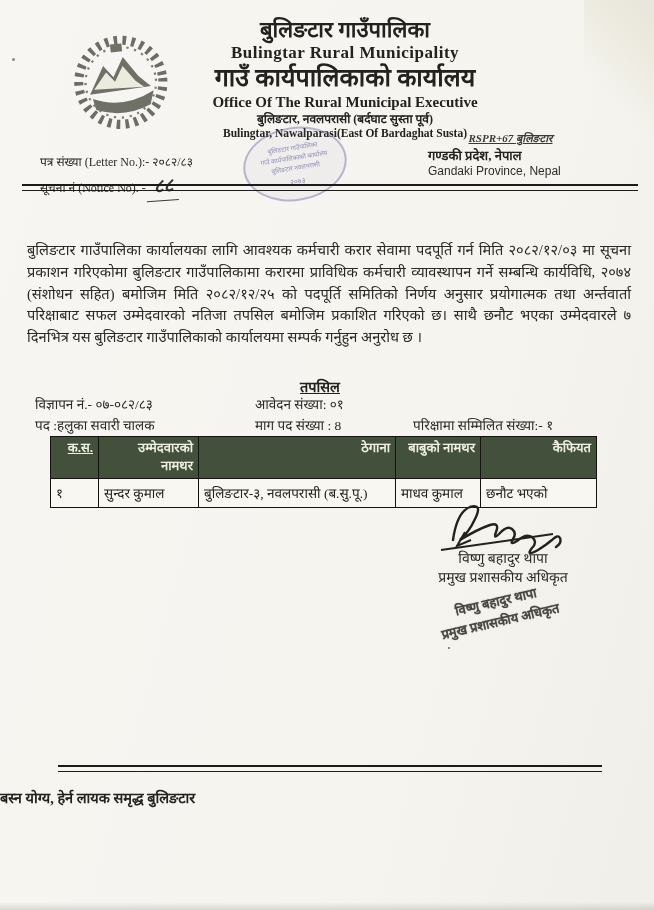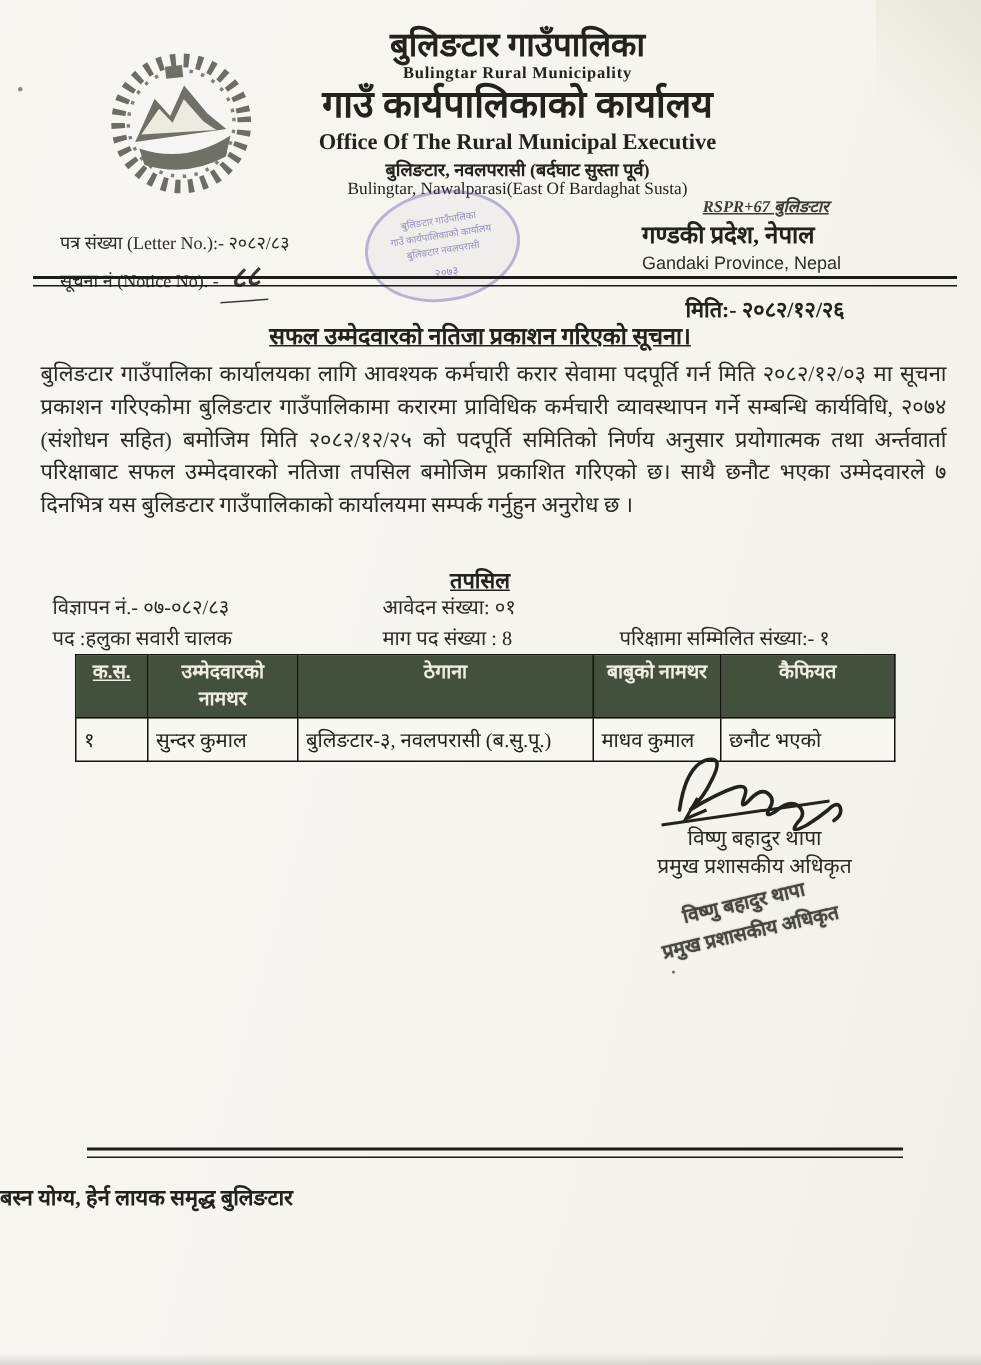--- a/index.html
+++ b/index.html
@@ -16,29 +16,29 @@
     background:linear-gradient(225deg,#e3e2da 0%,#eceade 35%,rgba(246,245,241,0) 70%);}
   .yellow-tab{position:absolute;right:1px;top:645px;width:15px;height:42px;
     background:#b9ba3f;border:1px solid #7c7d28;}
   .bottom-shade{position:absolute;left:0;bottom:0;width:100%;height:8px;
     background:linear-gradient(to bottom,rgba(0,0,0,0),rgba(0,0,0,.12));}
   
   .emblem{position:absolute;left:62px;top:30px;width:118px;height:108px;transform:rotate(-6deg);opacity:.85;}
   
   .head{position:absolute;left:150px;top:18px;width:390px;text-align:center;line-height:1.12;}
   .h-np1{font-size:22px;font-weight:bold;}
-  .h-en1{font-size:11px;font-weight:bold;letter-spacing:.5px;}
+  .h-en1{font-size:17px;font-weight:bold;letter-spacing:.5px;}
   .h-np2{font-size:25px;font-weight:bold;margin-top:2px;}
   .h-en2{font-size:15px;font-weight:bold;margin-top:2px;}
   .h-np3{font-size:12px;font-weight:bold;margin-top:3px;}
-  .h-en3{font-size:11.5px;font-weight:normal;}
+  .h-en3{font-size:11.5px;font-weight:bold;}
   
   .rinfo{position:absolute;left:428px;top:132px;width:165px;line-height:1.25;}
   .plus-code{font-size:11px;font-style:italic;font-weight:bold;text-decoration:underline;color:#3c3b38;text-align:center;}
-  .prov-np{font-size:16px;font-weight:bold;margin-top:2px;}
+  .prov-np{font-size:13px;font-weight:bold;margin-top:2px;}
   .prov-en{font-size:12px;font-family:"Liberation Sans","DejaVu Sans",sans-serif;color:#2e2d2a;}
   
   .lmeta{position:absolute;left:40px;top:153px;width:250px;line-height:1.5;font-size:12px;color:#2b2a27;}
   .meta-row{white-space:nowrap;}
   .notice-val{display:inline-block;font-size:19px;font-weight:bold;color:#3a3935;
     transform:rotate(-4deg) skewX(-12deg);border-bottom:1.5px solid #3a3935;padding:0 6px;
     font-family:"DejaVu Sans",sans-serif;}
   
   .round-stamp{position:absolute;left:243px;top:127px;width:104px;height:74px;
     border:2px solid rgba(92,86,150,.38);border-radius:50%;transform:rotate(-9deg);
@@ -56,21 +56,21 @@
     font-size:14.6px;line-height:21.8px;text-align:justify;color:#2a2926;}
   
   .tapasil-title{position:absolute;left:0;top:376px;width:640px;text-align:center;
     font-size:14.5px;font-weight:bold;text-decoration:underline;}
   .tp{position:absolute;font-size:13.5px;color:#2a2926;}
   .tp1{left:35px;top:395px;} .tp2{left:255px;top:395px;}
   .tp3{left:35px;top:416px;} .tp4{left:255px;top:416px;} .tp5{left:413px;top:416px;}
   
   table.result{position:absolute;left:50px;top:436px;border-collapse:collapse;
     font-size:13px;table-layout:fixed;width:546px;}
-  table.result th{background:#43503b;color:#eeeee2;font-weight:bold;text-align:center;
+  table.result th{background:#43503b;color:#eeeee2;font-weight:bold;text-align:right;
     padding:2px 5px;border:1px solid #14140f;vertical-align:top;line-height:1.35;height:37px;}
   table.result th.first{text-decoration:underline;}
   table.result td{border:1px solid #14140f;padding:3px 5px;background:#f8f7f2;
     font-size:13.5px;height:22px;}
   
   .sig-svg{position:absolute;left:435px;top:498px;width:160px;height:56px;}
   .sig-name{position:absolute;left:408px;top:548px;width:190px;text-align:center;font-size:14px;color:#2a2926;}
   .sig-title{position:absolute;left:398px;top:567px;width:210px;text-align:center;font-size:14px;color:#2a2926;}
   .sig-stamp{position:absolute;left:398px;top:592px;width:200px;text-align:center;
     transform:rotate(-13deg);font-size:13px;font-weight:bold;color:rgba(60,58,54,.85);
@@ -129,26 +129,21 @@
 
   <div class="round-stamp">
     <div>बुलिङटार गाउँपालिका</div>
     <div>गाउँ कार्यपालिकाको कार्यालय</div>
     <div>बुलिङटार नवलपरासी</div>
     <div class="yr">२०७३</div>
   </div>
 
   <div class="dbl-rule rule-top"></div>
 
-  <div class="date-line">
-    <span>मिति:-</span>
-    <span>२०८२/१२/२६</span>
-  </div>
 
-  <div class="subject">सफल उम्मेदवारको नतिजा प्रकाशन गरिएको सूचना।</div>
 
   <div class="body-par">बुलिङटार गाउँपालिका कार्यालयका लागि आवश्यक कर्मचारी करार सेवामा पदपूर्ति गर्न मिति २०८२/१२/०३ मा सूचना प्रकाशन गरिएकोमा बुलिङटार गाउँपालिकामा करारमा प्राविधिक कर्मचारी व्यावस्थापन गर्ने सम्बन्धि कार्यविधि, २०७४ (संशोधन सहित) बमोजिम मिति २०८२/१२/२५ को पदपूर्ति समितिको निर्णय अनुसार प्रयोगात्मक तथा अर्न्तवार्ता परिक्षाबाट सफल उम्मेदवारको नतिजा तपसिल बमोजिम प्रकाशित गरिएको छ।  साथै छनौट भएका उम्मेदवारले ७ दिनभित्र यस बुलिङटार गाउँपालिकाको कार्यालयमा सम्पर्क गर्नुहुन अनुरोध छ ।</div>
 
   <div class="tapasil-title">तपसिल</div>
   <div class="tp tp1">विज्ञापन नं.- ०७-०८२/८३</div>
   <div class="tp tp2">आवेदन संख्या: ०१</div>
   <div class="tp tp3">पद :हलुका सवारी चालक</div>
   <div class="tp tp4">माग पद संख्या : 8</div>
   <div class="tp tp5">परिक्षामा सम्मिलित  संख्या:- १</div>
 

